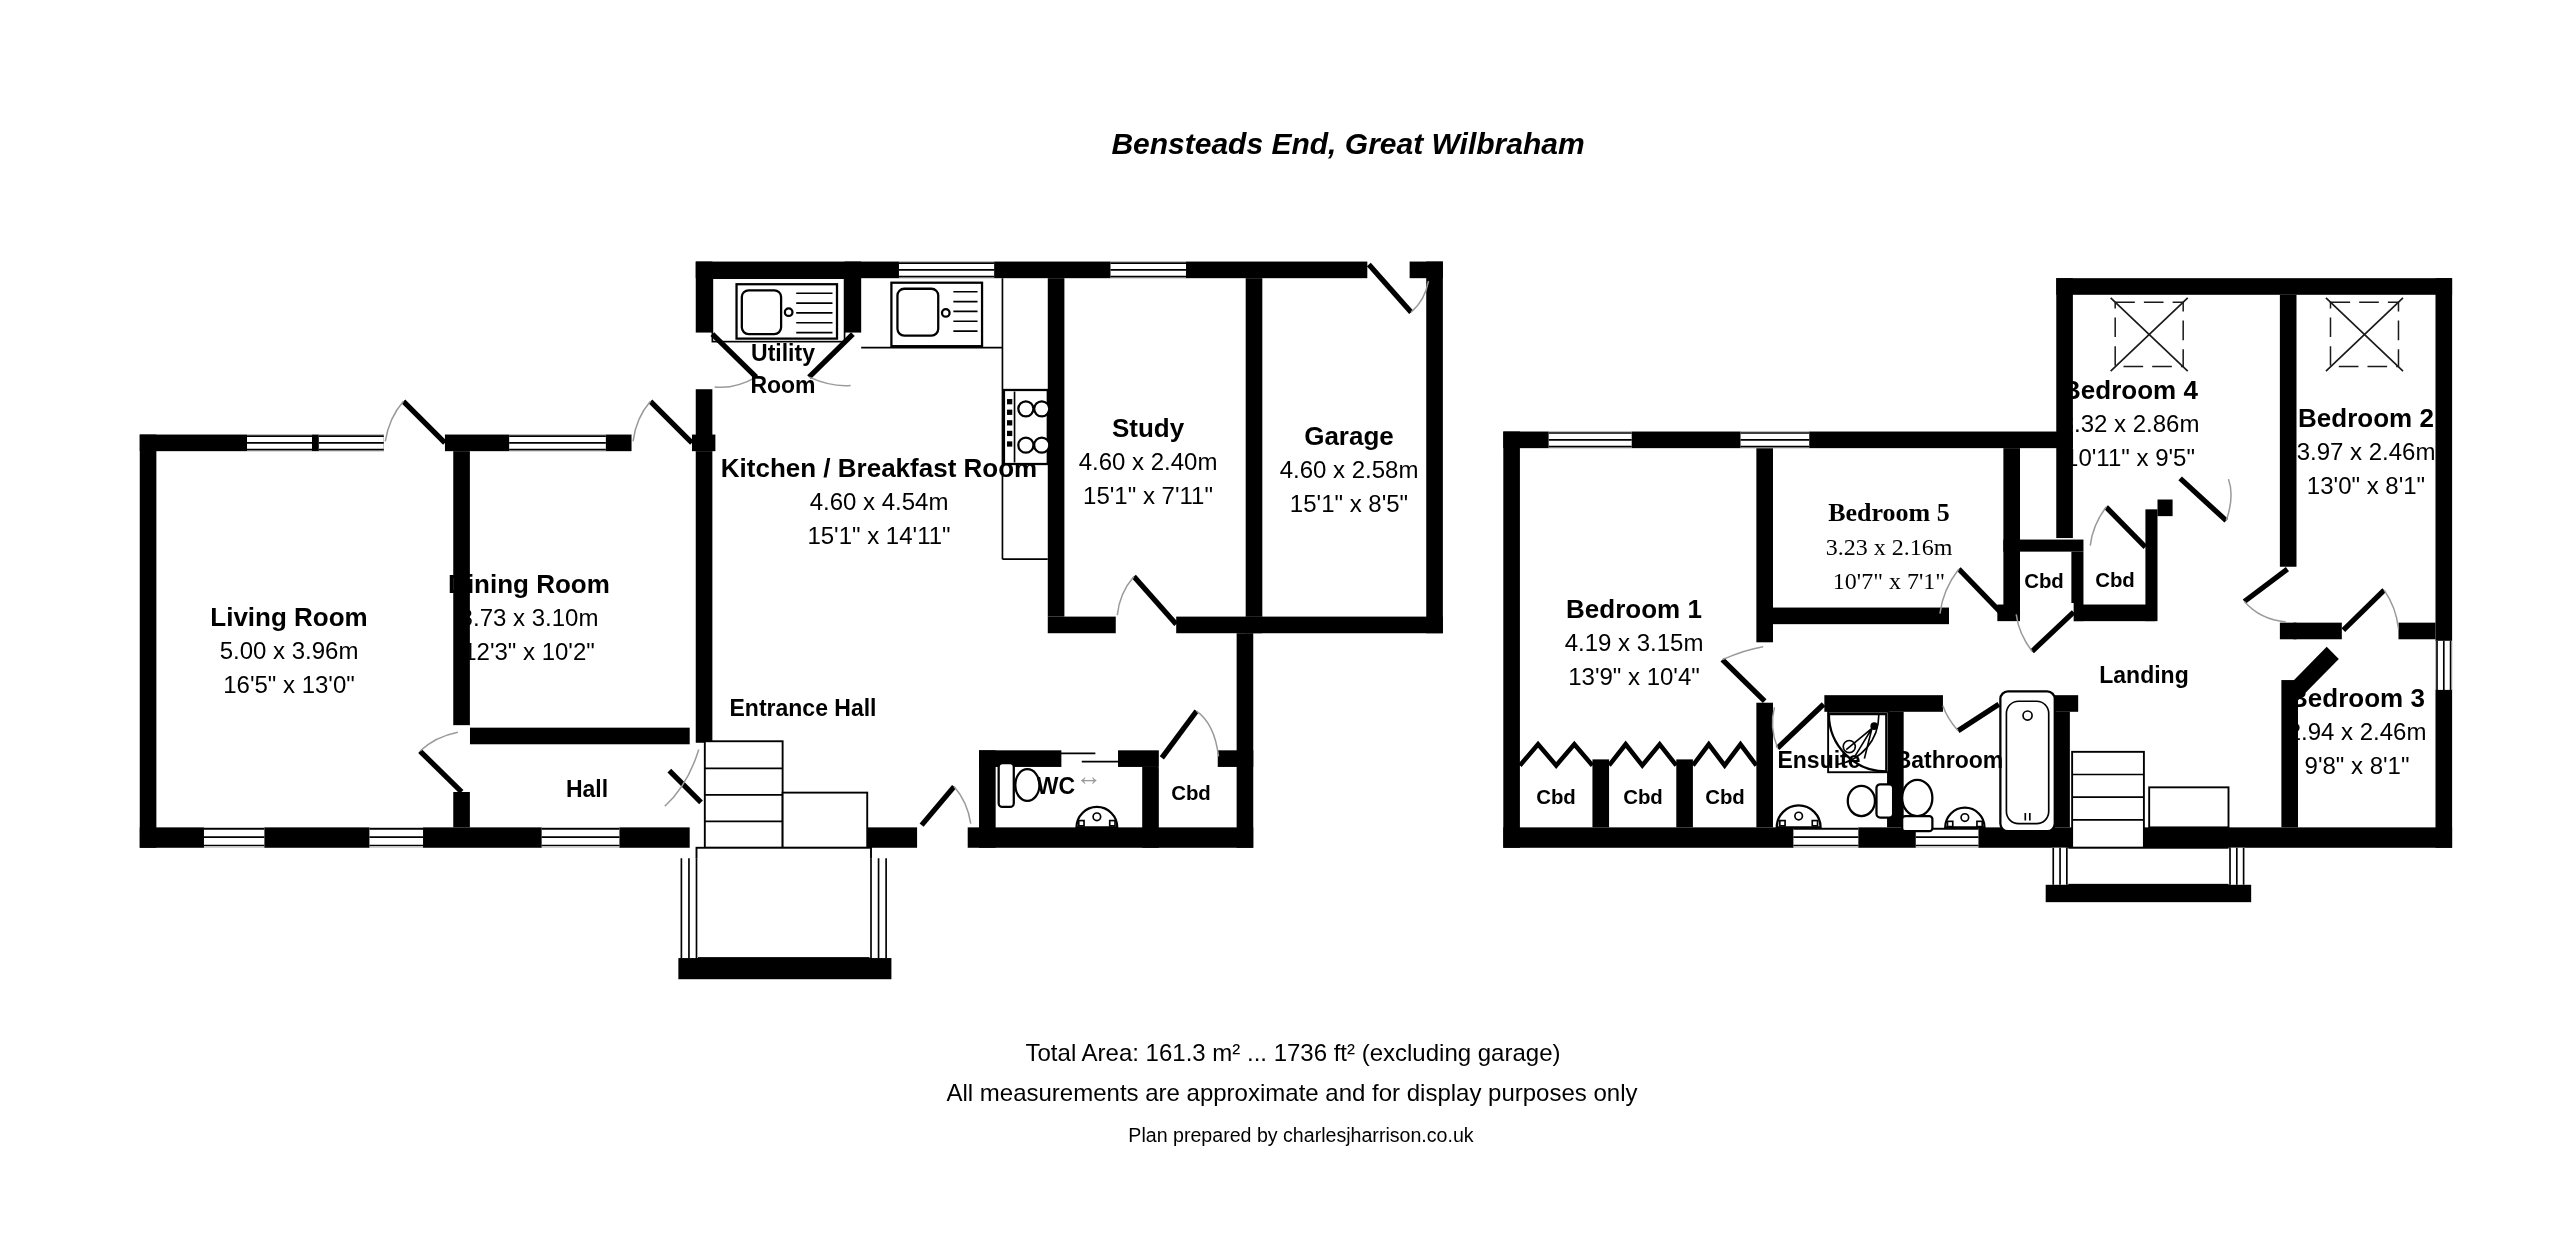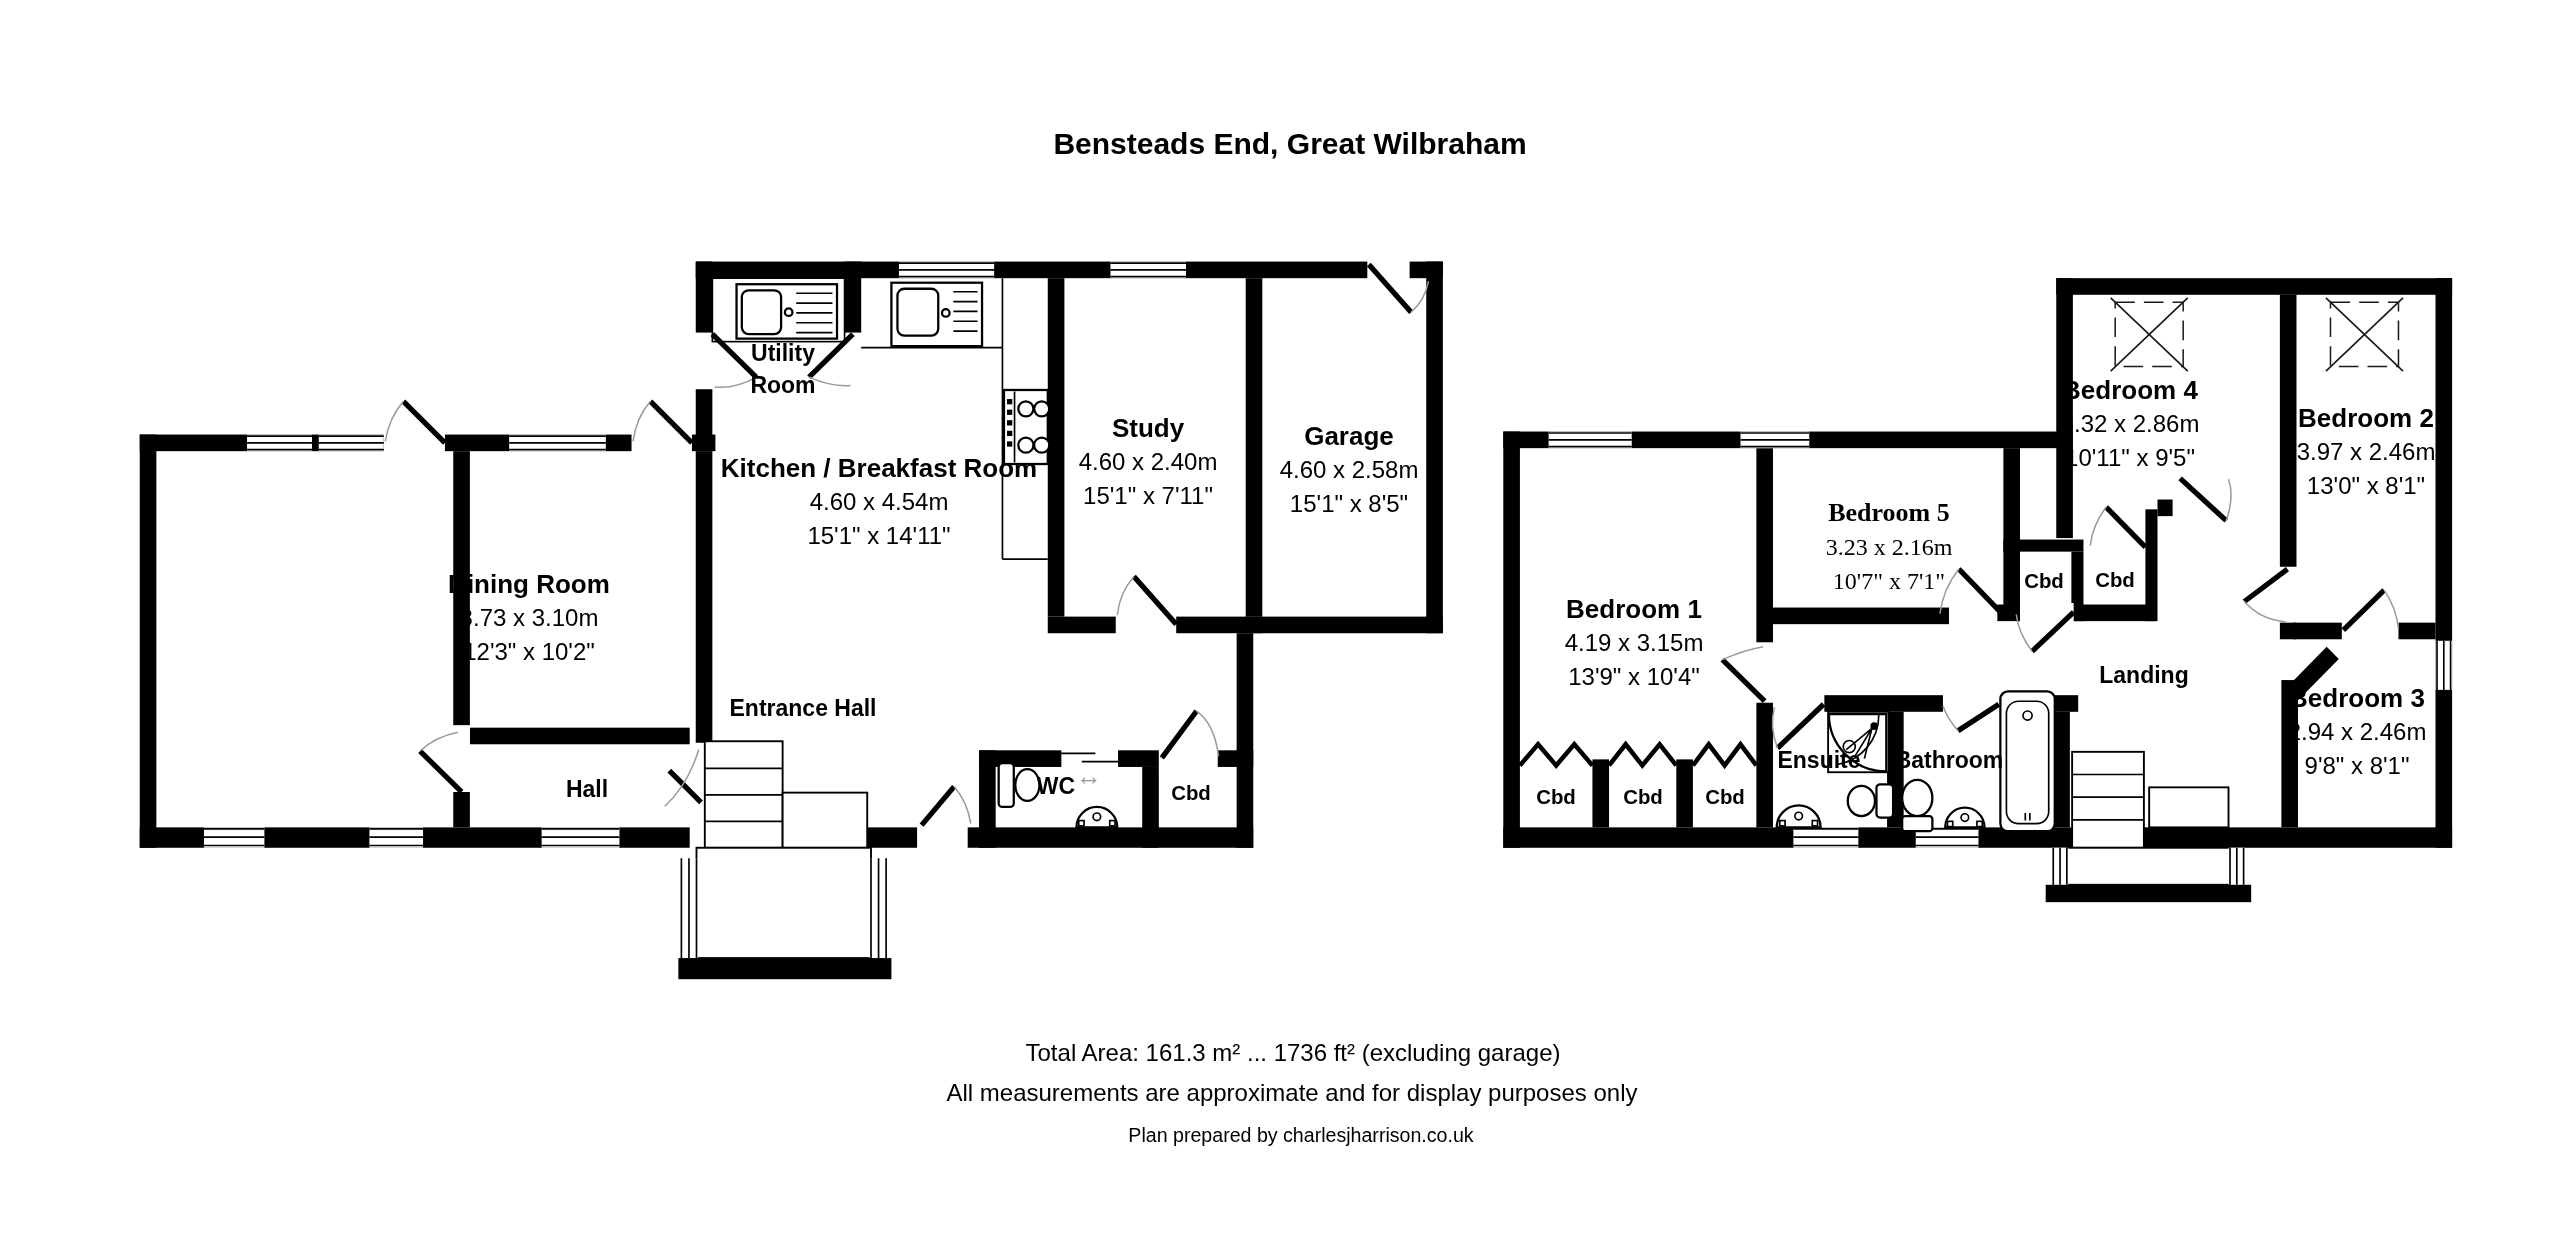--- a/index.html
+++ b/index.html
@@ -293,22 +293,27 @@
   <g>
     <rect class="thin" x="2736" y="1122" width="216" height="49"></rect>
     <rect class="op" x="2716" y="1122" width="22" height="49"></rect>
         <path class="ln2" d="M2718 1122 v49 M2727 1122 v49 M2736 1122 v49"></path>
     <rect class="op" x="2950" y="1122" width="22" height="49"></rect>
         <path class="ln2" d="M2952 1122 v49 M2961 1122 v49 M2970 1122 v49"></path>
     <rect class="wall" x="2708" y="1171" width="272" height="23"></rect>
   </g>
 </svg>
 
-<div class="title" style="left:1290px;top:127px;">Bensteads End, Great Wilbraham</div>
-
+<div class="title" style="left:1348px;top:127px;font-style:italic;">Bensteads End, Great Wilbraham</div>
+
+<div class="lbl" style="left:289px;top:600px;">
+  <div class="rn">Living Room</div>
+  <div class="rd">5.00 x 3.96m</div>
+  <div class="rd">16'5" x 13'0"</div>
+</div>
 <div class="lbl" style="left:529px;top:567px;">
   <div class="rn">Dining Room</div>
   <div class="rd">3.73 x 3.10m</div>
   <div class="rd">12'3" x 10'2"</div>
 </div>
 <div class="lbl" style="left:783px;top:337px;width:98px;white-space:normal;">
   <div class="sl">Utility Room</div>
 </div>
 <div class="lbl" style="left:879px;top:451px;">
   <div class="rn">Kitchen / Breakfast Room</div>

